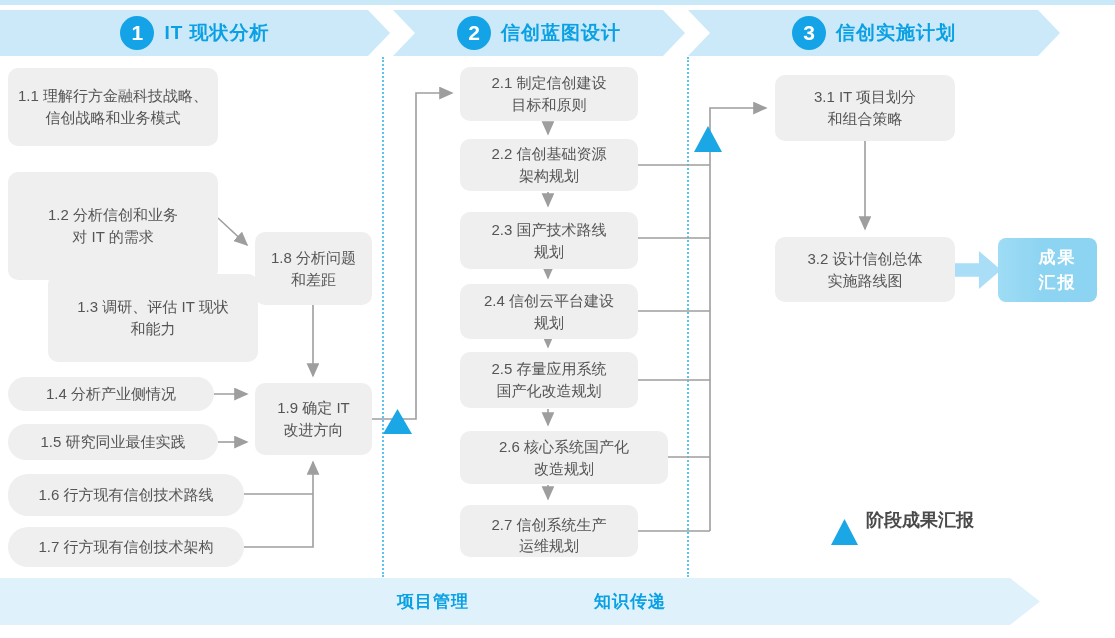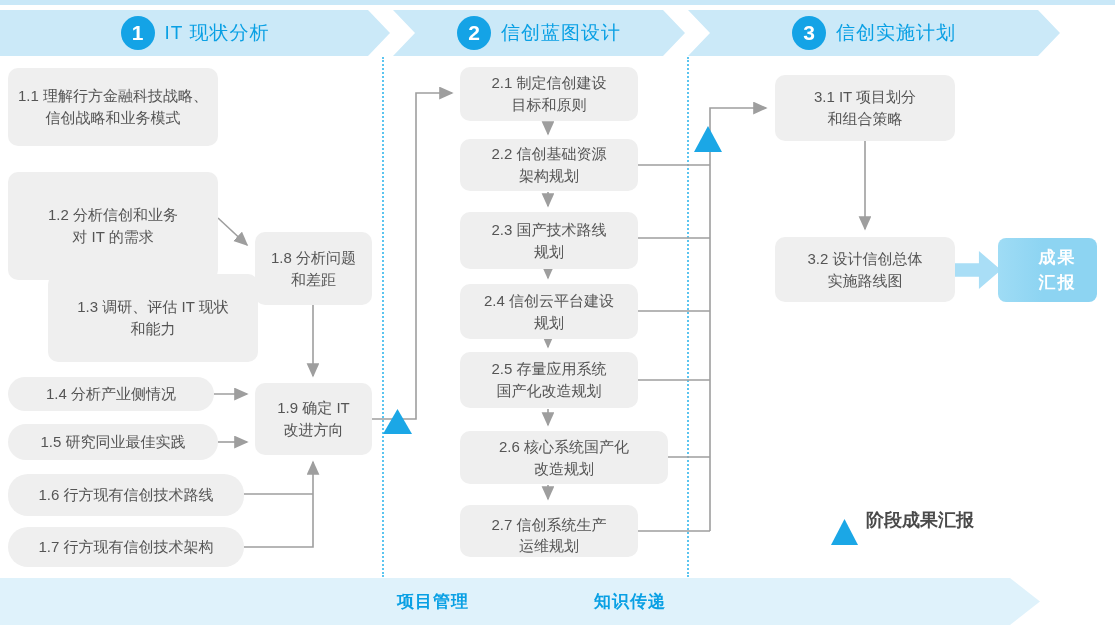--- a/index.html
+++ b/index.html
@@ -14,21 +14,21 @@
     position:absolute;top:10px;height:46px;background:#cbe9f8;
     display:flex;align-items:center;justify-content:center;gap:10px;
   }
   .banner.first{clip-path:polygon(0 0,calc(100% - 22px) 0,100% 50%,calc(100% - 22px) 100%,0 100%);}
   .banner.mid{clip-path:polygon(0 0,calc(100% - 22px) 0,100% 50%,calc(100% - 22px) 100%,0 100%,22px 50%);}
   .num-badge{
     width:34px;height:34px;border-radius:50%;background:#14a3e6;color:#ffffff;
     display:flex;align-items:center;justify-content:center;
     font-size:21px;font-weight:bold;flex:0 0 auto;
   }
-  .banner-title{color:#0aa0e4;font-size:19px;font-weight:normal;letter-spacing:1px;white-space:nowrap;}
+  .banner-title{color:#0aa0e4;font-size:19px;font-weight:bold;letter-spacing:1px;white-space:nowrap;}
   
   .divider{position:absolute;top:57px;height:520px;width:0;border-left:2px dotted #5bc5f0;}
   
   .box{
     position:absolute;background:#efefef;border-radius:10px;
     display:flex;align-items:center;justify-content:center;text-align:center;
     color:#555555;font-size:15px;line-height:1.45;z-index:2;
   }
   .box span{white-space:pre-line;}
   .pill{border-radius:20px;}

